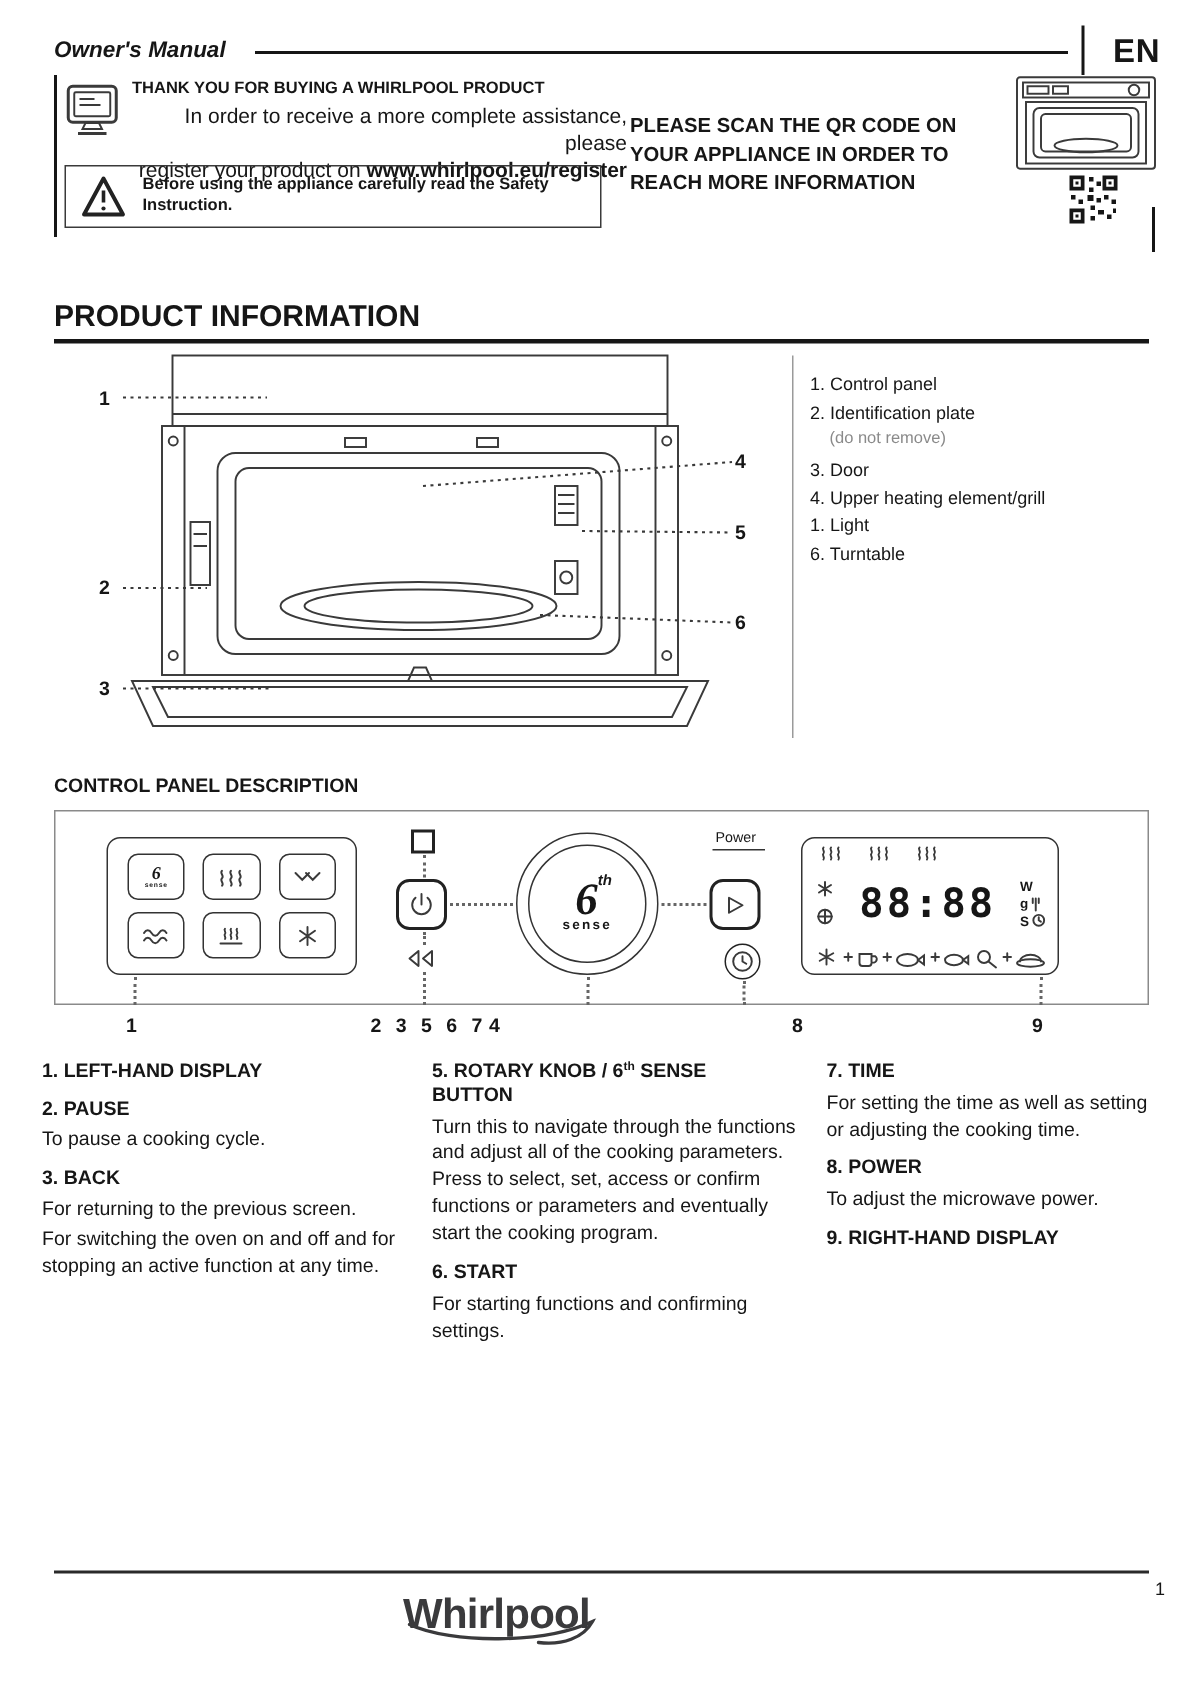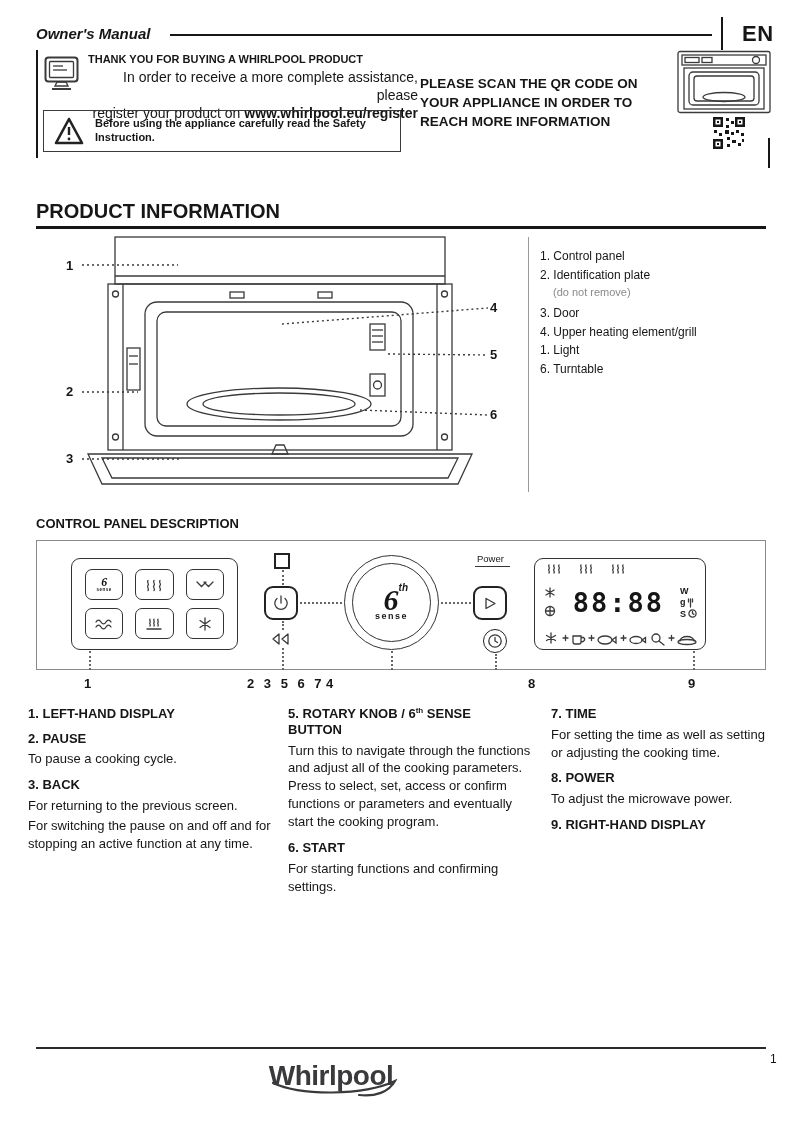--- a/index.html
+++ b/index.html
@@ -406,21 +406,21 @@
   <span class="cpn4">8</span>
   <span class="cpn5">9</span>
 </div>
 
 <div class="col col1">
   <h3>1. LEFT-HAND DISPLAY</h3>
   <h3>2. PAUSE</h3>
   <p>To pause a cooking cycle.</p>
   <h3>3. BACK</h3>
   <p>For returning to the previous screen.</p>
-  <p>For switching the pause on and off and for stopping an active function at any time.</p>
+  <p>For switching the oven on and off and for stopping an active function at any time.</p>
 </div>
 
 <div class="col col2">
   <h3 class="wrap"><span>5. ROTARY KNOB / 6</span><sup>th</sup><span> SENSE BUTTON</span></h3>
   <p>Turn this to navigate through the functions and adjust all of the cooking parameters. Press to select, set, access or confirm functions or parameters and eventually start the cooking program.</p>
   <h3>6. START</h3>
   <p>For starting functions and confirming settings.</p>
 </div>
 
 <div class="col col3">

